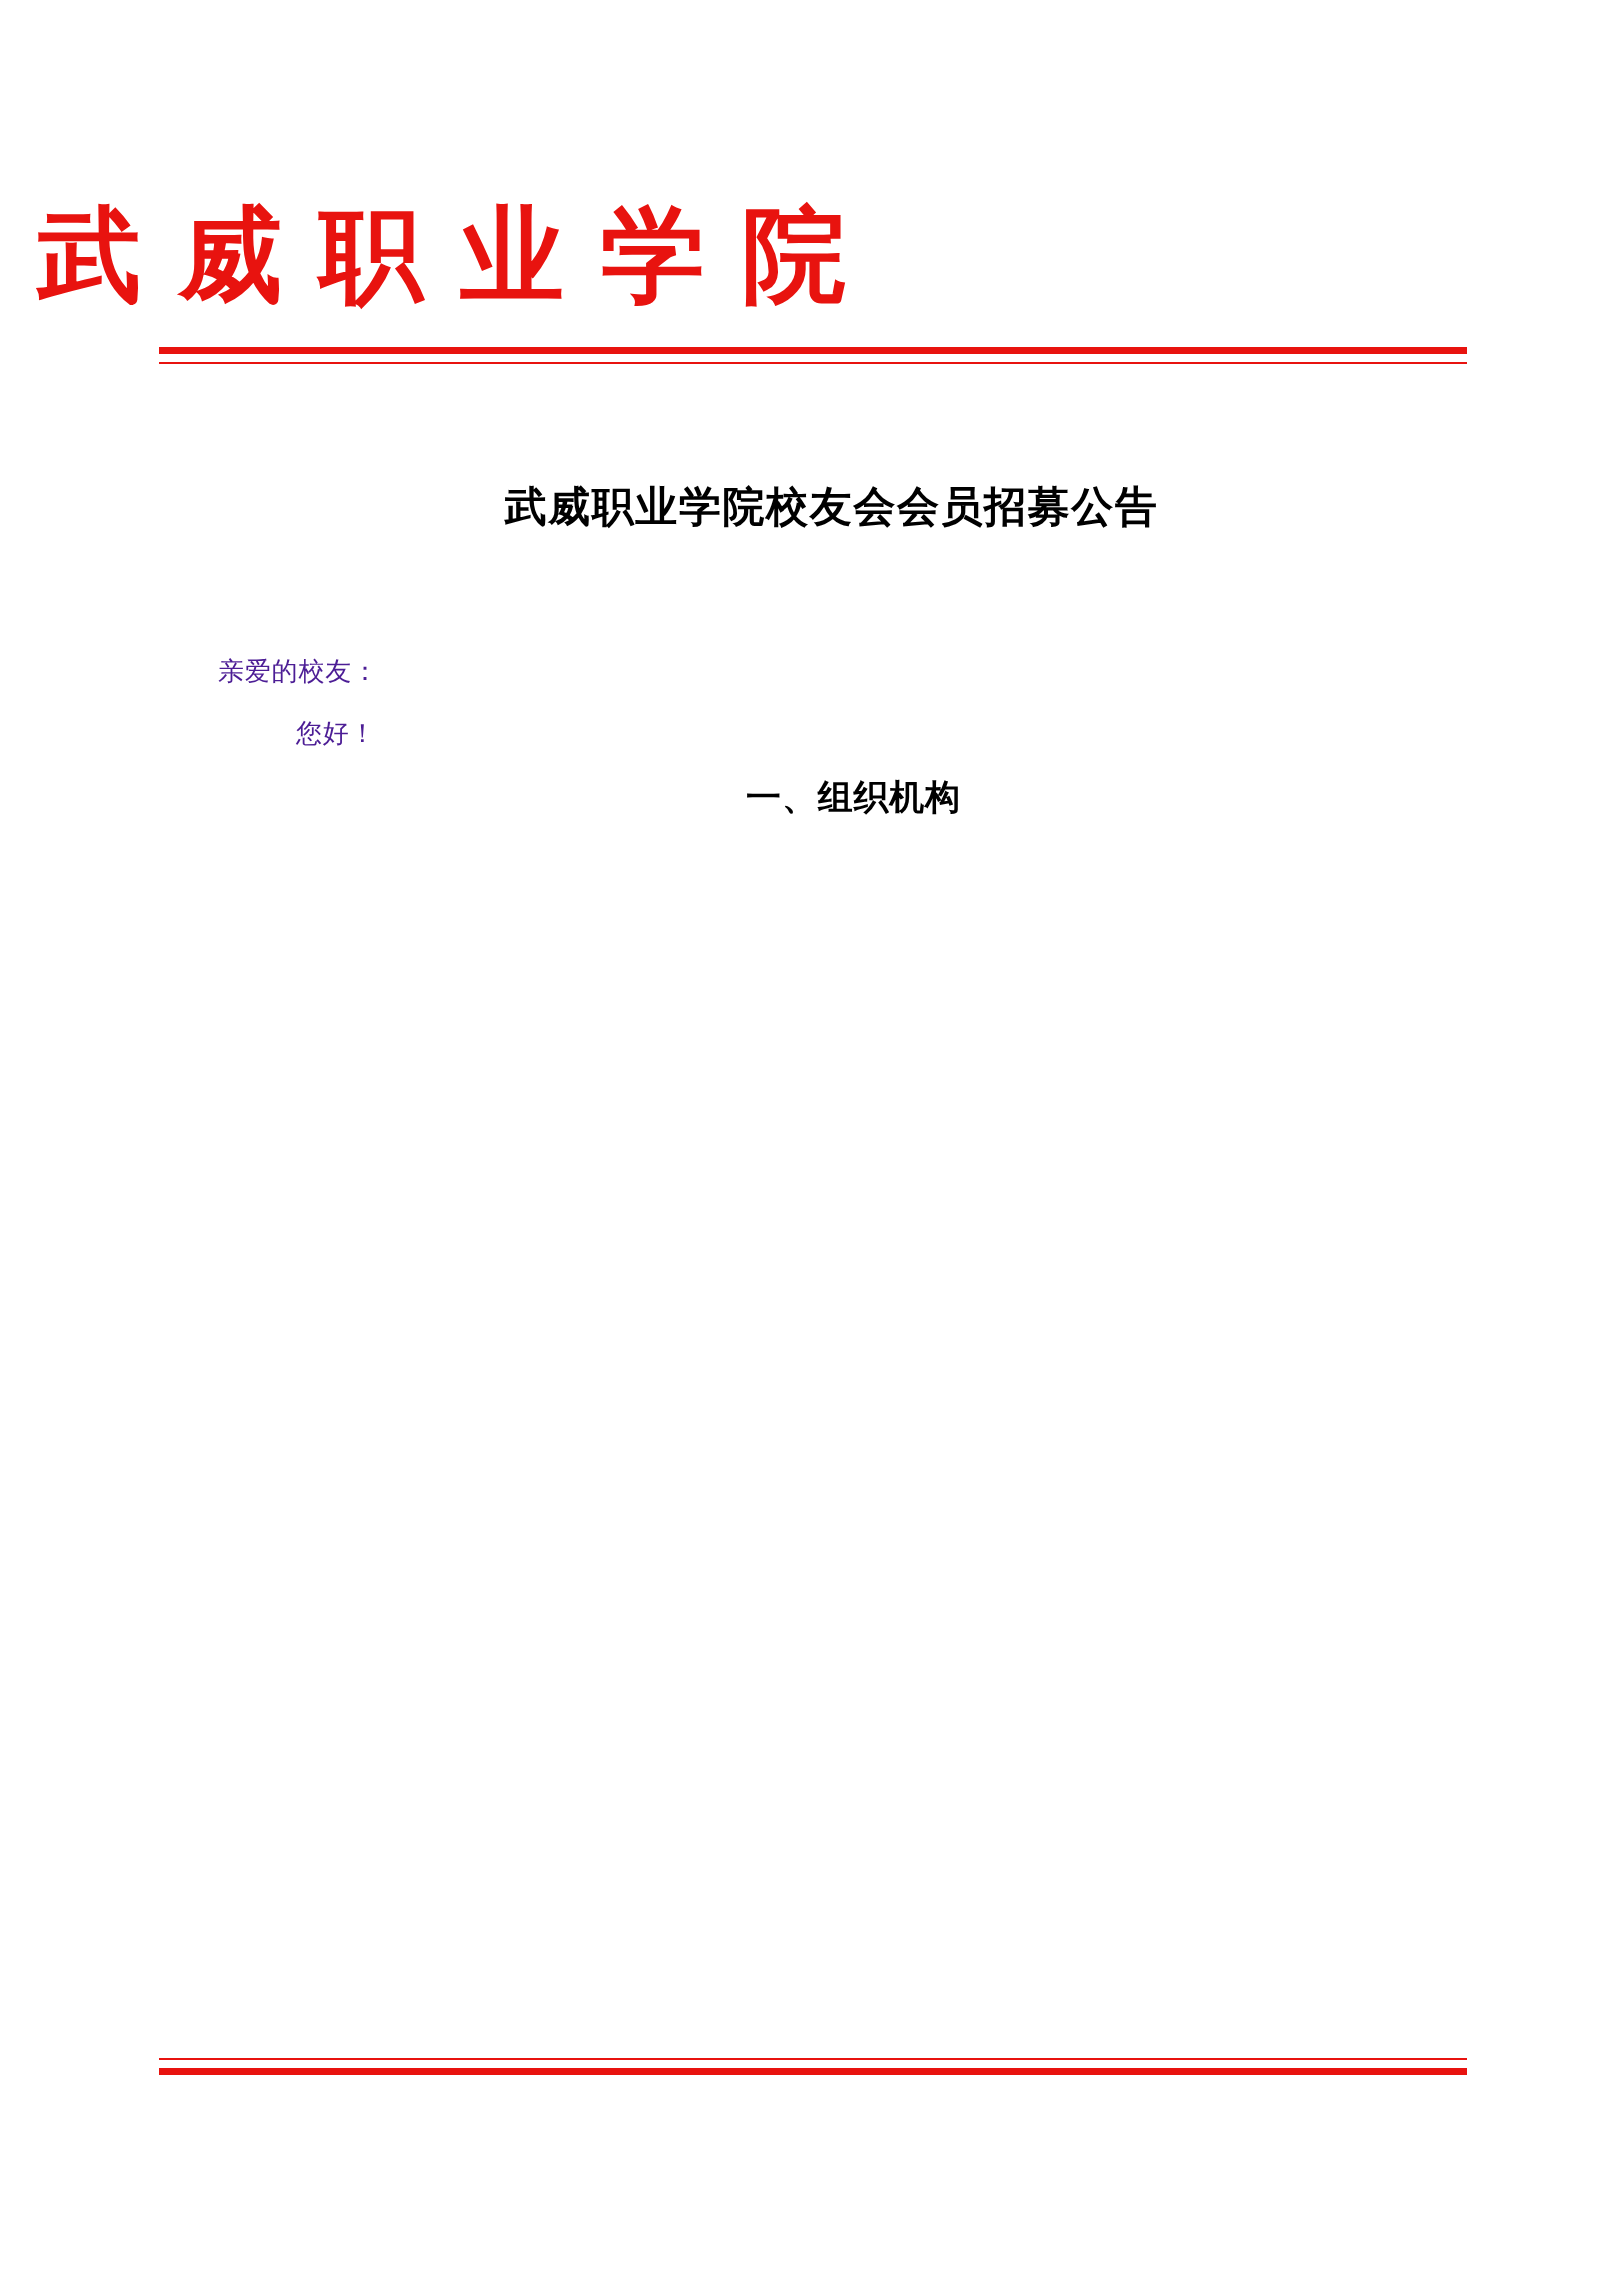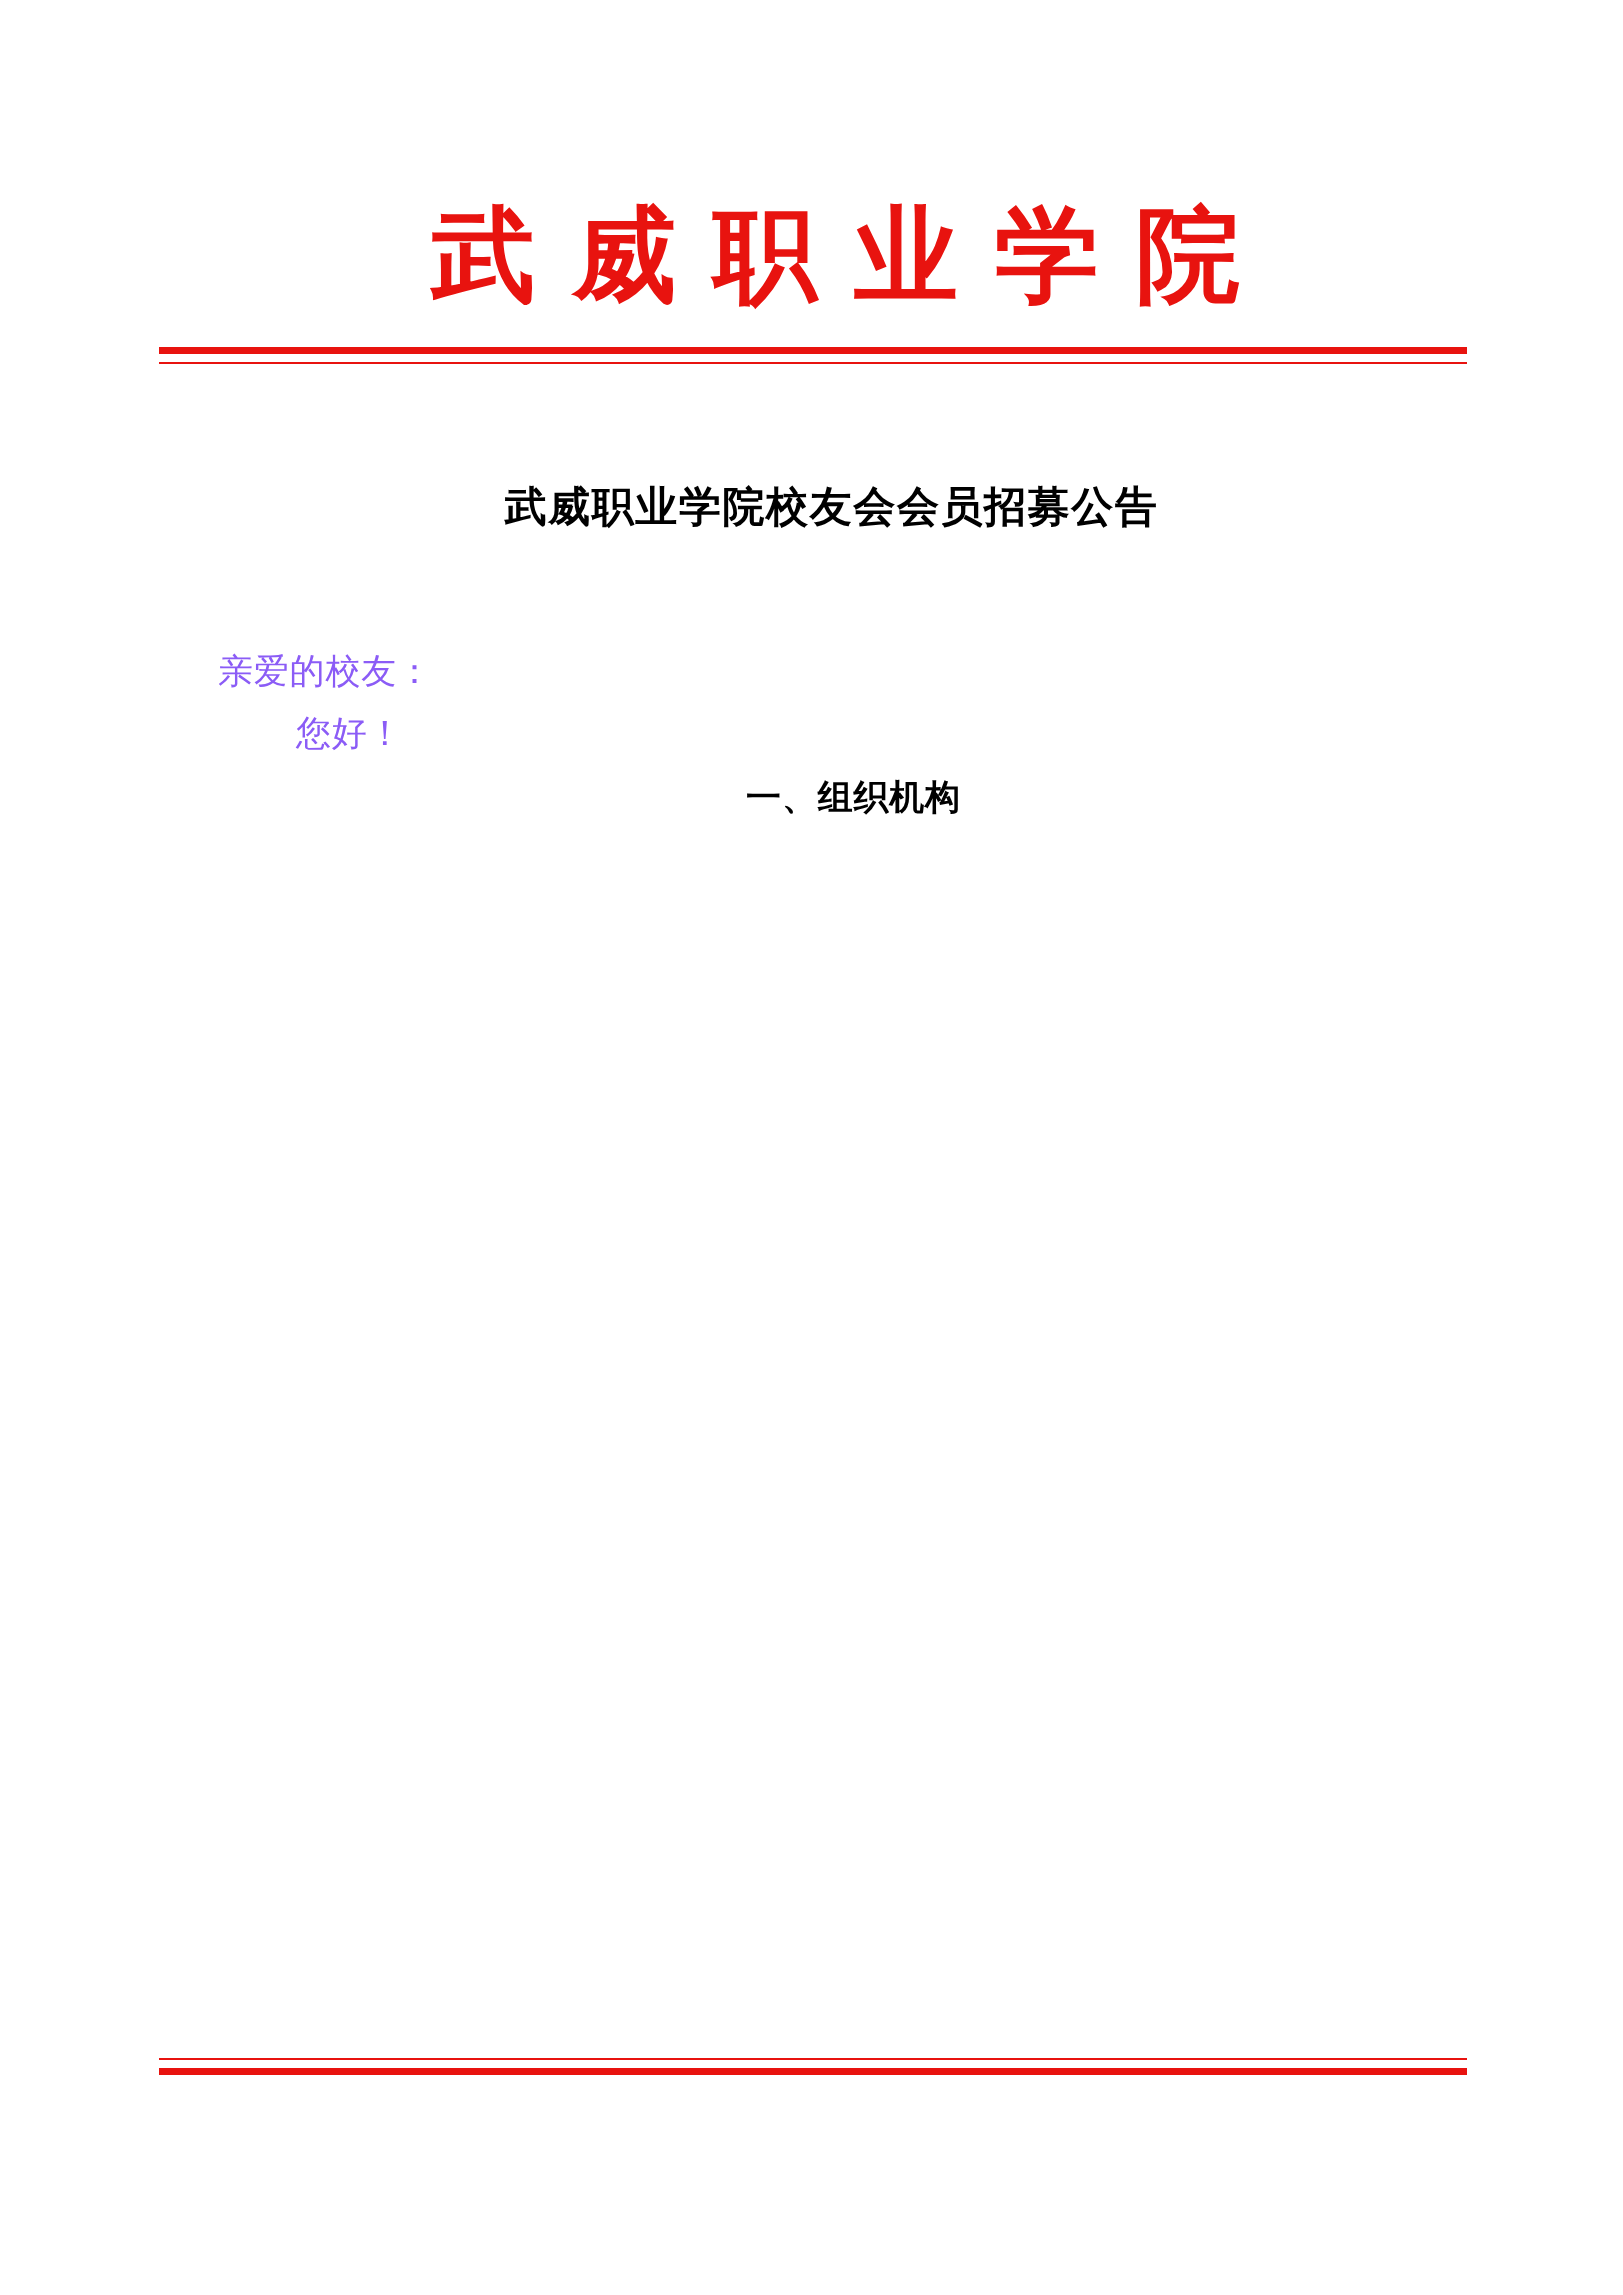--- a/index.html
+++ b/index.html
@@ -27,31 +27,29 @@
 
   
   .letterhead {
     position: absolute;
     left: 0;
     top: 0;
     width: 1623px;
   }
 
   .letterhead-title {
-    text-align: center;
     color: #e8130f;
     font-family: "DejaVu Serif", "Liberation Serif", serif;
     font-weight: bold;
     font-size: 104px;
     letter-spacing: 37px;
     text-indent: 37px;
     line-height: 1.0;
     margin-top: 203px;
     white-space: nowrap;
-    margin-left: 48px;
   }
 
   .rule-top-thick {
     position: absolute;
     left: 159px;
     top: 347px;
     width: 1308px;
     height: 7.3px;
     background: #e8130f;
   }
@@ -81,27 +79,27 @@
 
   
   .body-area {
     position: absolute;
     left: 218px;
     top: 641px;
     width: 1193px;
   }
 
   .para {
-    font-size: 35px;
+    font-size: 26px;
     line-height: 60px;
     letter-spacing: 0.8px;
     text-align: justify;
     text-justify: inter-ideograph;
     margin: 0 0 1.6px 0;
-    color: #8b5cf6;
+    color: #4c1d95;
   }
 
   .para.indent-0 { text-indent: 0; }
   .para.indent-2 { text-indent: 78px; }
 
   .section-heading {
     font-weight: bold;
     font-size: 35px;
     line-height: 60px;
     text-indent: 78px;

